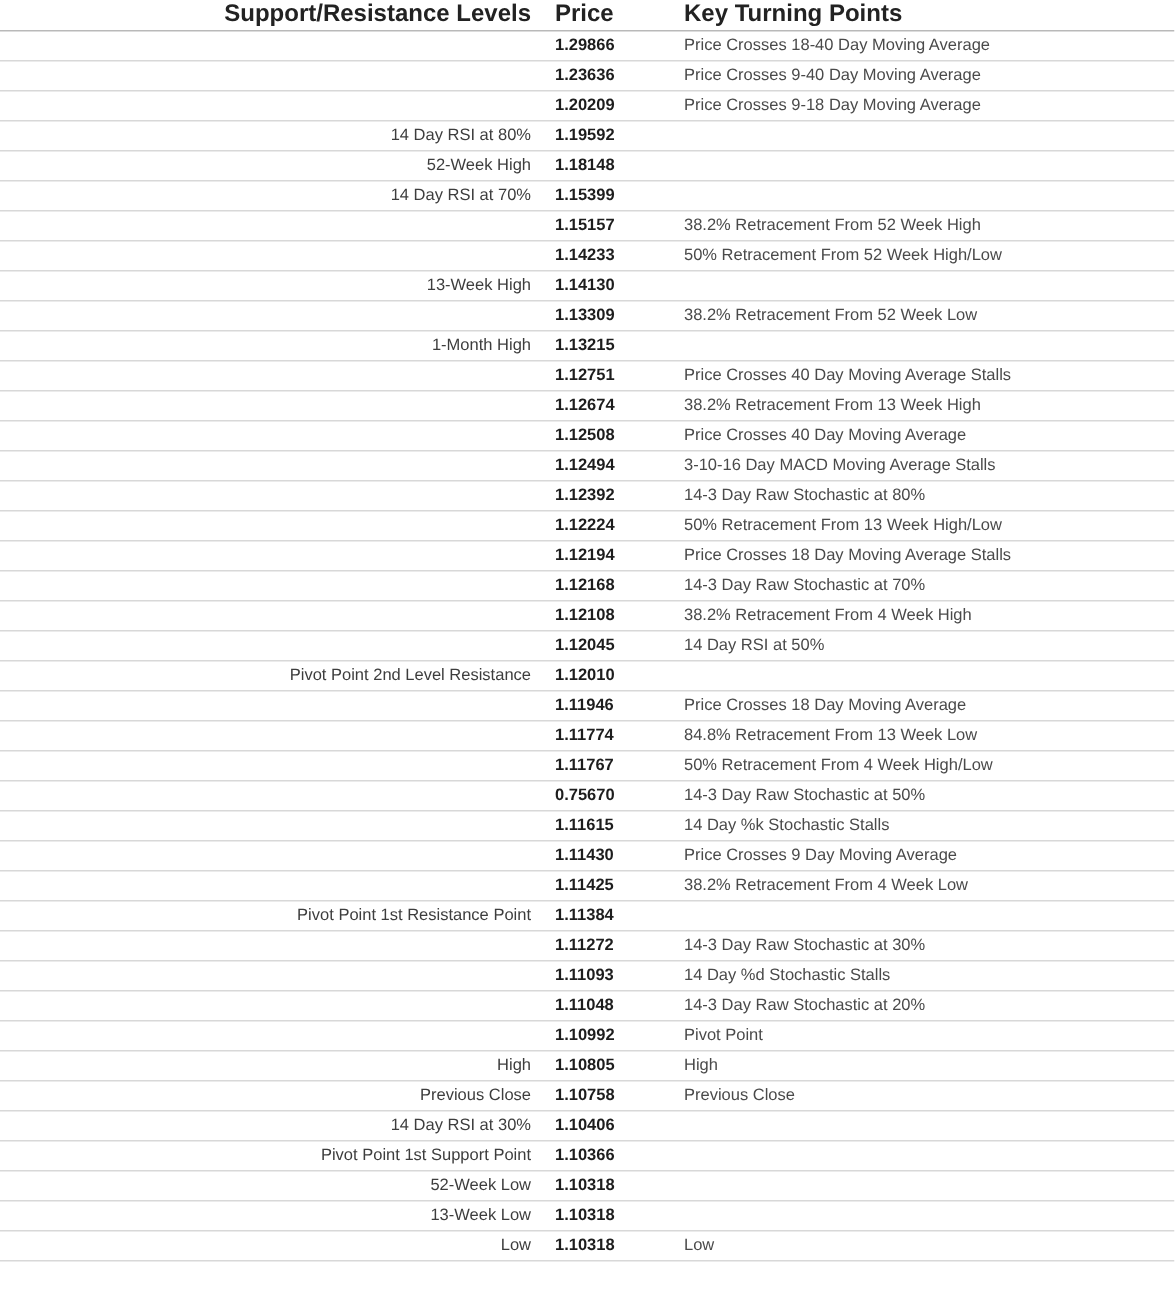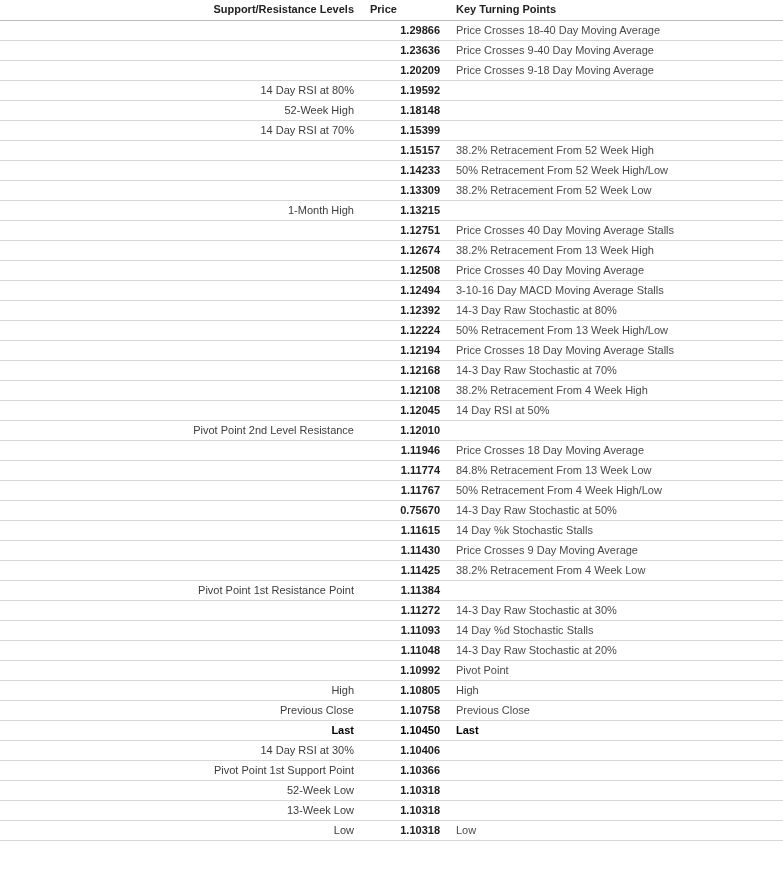--- a/index.html
+++ b/index.html
@@ -17,21 +17,21 @@
   table.levels {
     width: 783px;
     border-collapse: collapse;
     table-layout: fixed;
   }
   table.levels col.c-left   { width: 362px; }
   table.levels col.c-price  { width: 86px; }
   table.levels col.c-key    { width: 335px; }
 
   table.levels th {
-    font-size: 11px;
+    font-size: 16px;
     font-weight: bold;
     color: #222222;
     padding: 3px 8px 4px 8px;
     border-bottom: 1px solid #b9b9b9;
     vertical-align: bottom;
     line-height: 13px;
   }
   th.h-left  { text-align: right; }
   th.h-price { text-align: left; padding-left: 9px; }
   th.h-key   { text-align: left; padding-left: 9px; }
@@ -39,21 +39,21 @@
   table.levels td {
     font-size: 11px;
     padding: 3px 8px 3px 8px;
     border-bottom: 1px solid #d8d8d8;
     line-height: 13px;
     height: 12px;
     white-space: nowrap;
     overflow: hidden;
   }
   td.t-left  { text-align: right; color: #3d3d3d; }
-  td.t-price { text-align: right; padding-left: 9px; color: #1d1d1d; font-weight: bold; }
+  td.t-price { text-align: left; padding-left: 9px; color: #1d1d1d; font-weight: bold; }
   td.t-key   { text-align: left; padding-left: 9px; color: #4a4a4a; }
 
   tr.row-last td.t-left,
   tr.row-last td.t-price,
   tr.row-last td.t-key {
     font-weight: bold;
     color: #000000;
   }
 </style>
 </head>
@@ -107,20 +107,25 @@
         <td class="t-left"></td>
         <td class="t-price">1.15157</td>
         <td class="t-key">38.2% Retracement From 52 Week High</td>
       </tr>
       <tr>
         <td class="t-left"></td>
         <td class="t-price">1.14233</td>
         <td class="t-key">50% Retracement From 52 Week High/Low</td>
       </tr>
       <tr>
+        <td class="t-left">13-Week High</td>
+        <td class="t-price">1.14130</td>
+        <td class="t-key"></td>
+      </tr>
+      <tr>
         <td class="t-left"></td>
         <td class="t-price">1.13309</td>
         <td class="t-key">38.2% Retracement From 52 Week Low</td>
       </tr>
       <tr>
         <td class="t-left">1-Month High</td>
         <td class="t-price">1.13215</td>
         <td class="t-key"></td>
       </tr>
       <tr>
@@ -241,25 +246,20 @@
       <tr>
         <td class="t-left">High</td>
         <td class="t-price">1.10805</td>
         <td class="t-key">High</td>
       </tr>
       <tr>
         <td class="t-left">Previous Close</td>
         <td class="t-price">1.10758</td>
         <td class="t-key">Previous Close</td>
       </tr>
-      <tr class="row-last">
-        <td class="t-left">Last</td>
-        <td class="t-price">1.10450</td>
-        <td class="t-key">Last</td>
-      </tr>
       <tr>
         <td class="t-left">14 Day RSI at 30%</td>
         <td class="t-price">1.10406</td>
         <td class="t-key"></td>
       </tr>
       <tr>
         <td class="t-left">Pivot Point 1st Support Point</td>
         <td class="t-price">1.10366</td>
         <td class="t-key"></td>
       </tr>

